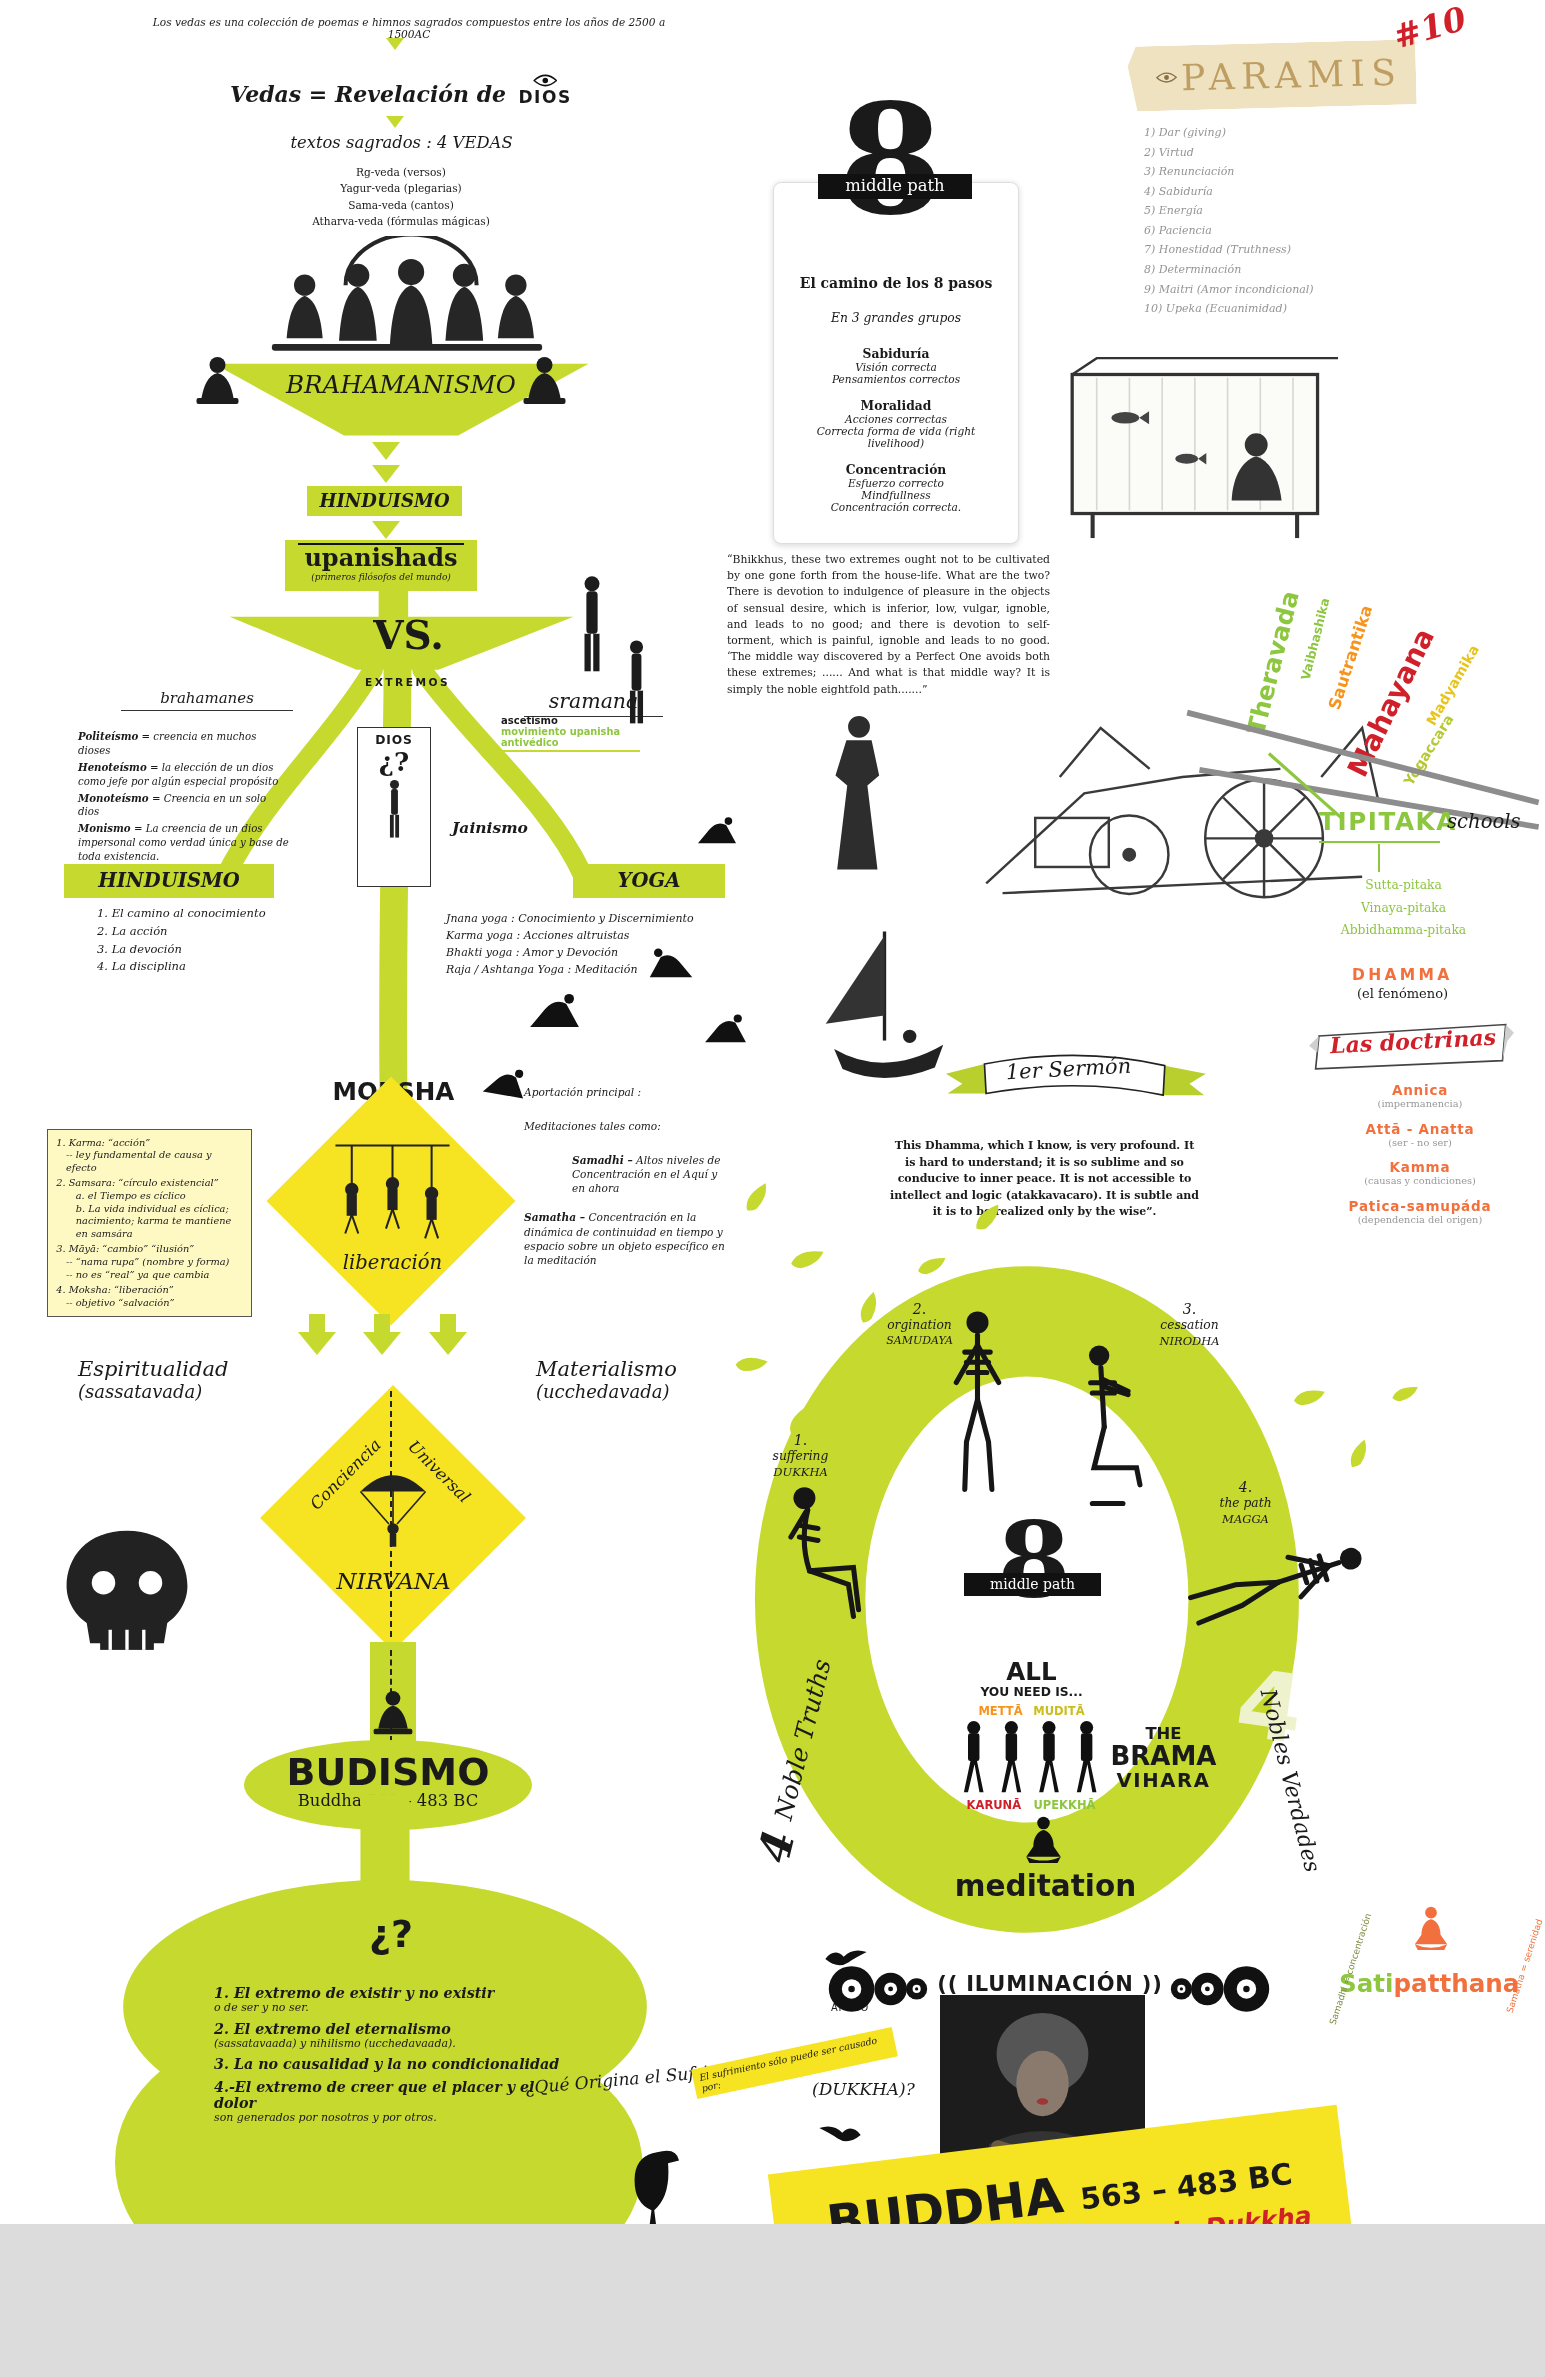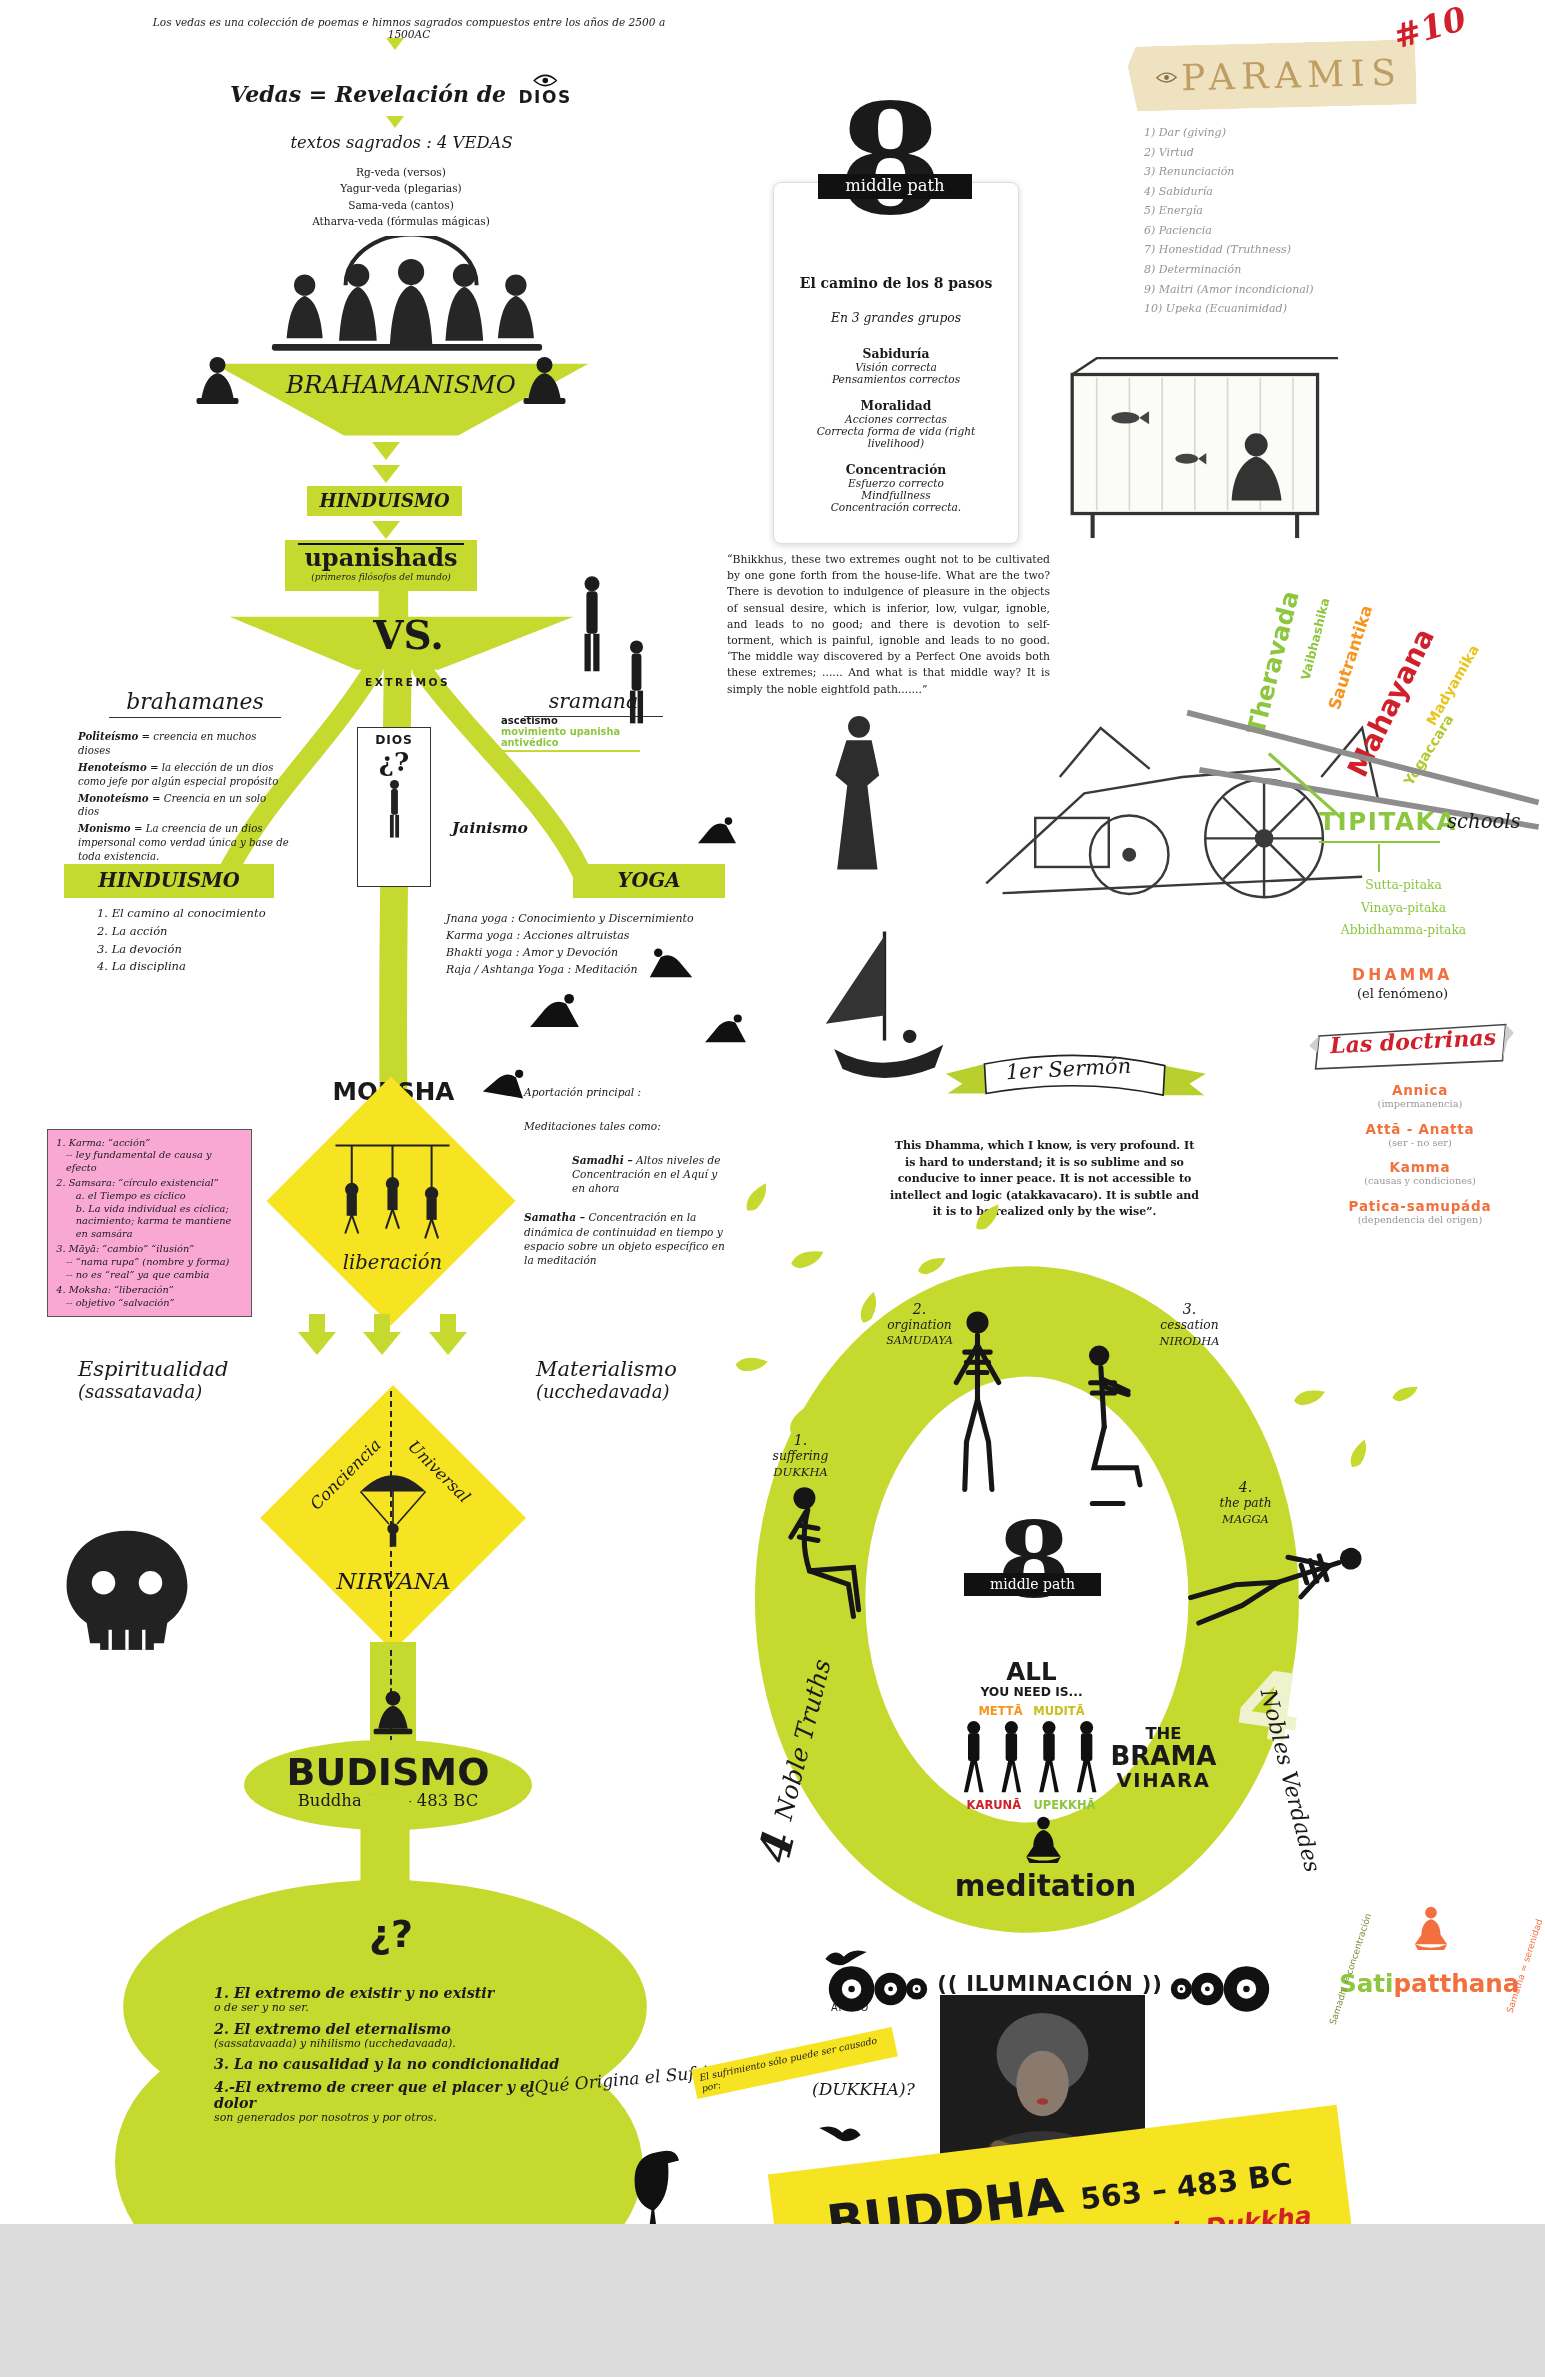--- a/index.html
+++ b/index.html
@@ -183,21 +183,21 @@
     <rect x="212" y="0" width="36" height="42" fill="#c6d92f"></rect>
     <polygon points="30,35 450,35 285,100 185,100" fill="#c6d92f"></polygon>
     <path d="M235,100 C235,220 228,340 230,612" fill="none" stroke="#c6d92f" stroke-width="34" stroke-linecap="round"></path>
     <path d="M205,100 C150,190 70,260 25,352" fill="none" stroke="#c6d92f" stroke-width="24" stroke-linecap="round"></path>
     <path d="M265,100 C330,190 420,260 462,352" fill="none" stroke="#c6d92f" stroke-width="24" stroke-linecap="round"></path>
   </svg>
 
   <div class="t sr b" style="left:347px;top:612px;width:123px;font-size:39px;text-align:center;">VS.</div>
   <div class="t sa b c" style="left:342px;top:676px;width:131px;font-size:10.6px;letter-spacing:2.5px;">EXTREMOS</div>
 
-  <div class="t si c" style="left:109px;top:689px;width:172px;font-size:22px;border-bottom:1.6px solid #333;padding-bottom:2.5px;">brahamanes</div>
+  <div class="t si c" style="left:121px;top:689px;width:172px;font-size:15px;border-bottom:1.6px solid #333;padding-bottom:2.5px;">brahamanes</div>
   <div class="t si c" style="left:524px;top:689px;width:139px;font-size:20.5px;border-bottom:1.6px solid #333;padding-bottom:2.5px;">sramana</div>
 
   <div class="t si" style="left:78px;top:730px;width:211px;font-size:10.2px;line-height:1.35;">
     <div><span class="b">Politeísmo</span><span> = creencia en muchos dioses</span></div>
     <div style="margin-top:3.3px;"><span class="b">Henoteísmo</span><span> = la elección de un dios como jefe por algún especial propósito</span></div>
     <div style="margin-top:3.3px;"><span class="b">Monoteísmo</span><span> = Creencia en un solo dios</span></div>
     <div style="margin-top:3.3px;"><span class="b">Monismo</span><span> = La creencia de un dios impersonal como verdad única y base de toda existencia.</span></div>
     <div style="margin-top:3.3px;">UPANISHAS</div>
   </div>
 
@@ -270,21 +270,21 @@
         <line x1="80" y1="86" x2="72" y2="110"></line>
         <line x1="80" y1="86" x2="88" y2="110"></line>
       <circle cx="128" cy="67" r="7"></circle>
         <rect x="123" y="74" width="10" height="24"></rect>
         <line x1="128" y1="98" x2="120" y2="122"></line>
         <line x1="128" y1="98" x2="136" y2="122"></line>
     </g>
   </svg>
   <div class="t si c" style="left:321px;top:1251px;width:143px;font-size:19.6px;">liberación</div>
 
-  <div class="t si" style="left:47px;top:1129px;width:205px;border:0.8px solid #555;background:#f9a8d4;padding:6.5px 8.2px;font-size:9.8px;line-height:1.3;">
+  <div class="t si" style="left:47px;top:1129px;width:205px;border:0.8px solid #555;background:#fef9c3;padding:6.5px 8.2px;font-size:9.8px;line-height:1.3;">
     <div>1. Karma: “acción”</div>
     <div class="ind1">-- ley fundamental de causa y efecto</div>
     <div style="margin-top:2.5px;">2. Samsara: “círculo existencial”</div>
     <div class="ind2">a. el Tiempo es cíclico</div>
     <div class="ind2">b. La vida individual es cíclica; nacimiento; karma te mantiene en samsára</div>
     <div style="margin-top:2.5px;">3. Māyā: “cambio” “ilusión”</div>
     <div class="ind1">-- “nama rupa” (nombre y forma)</div>
     <div class="ind1">-- no es “real” ya que cambia</div>
     <div style="margin-top:2.5px;">4. Moksha: “liberación”</div>
     <div class="ind1">-- objetivo “salvación”</div>

